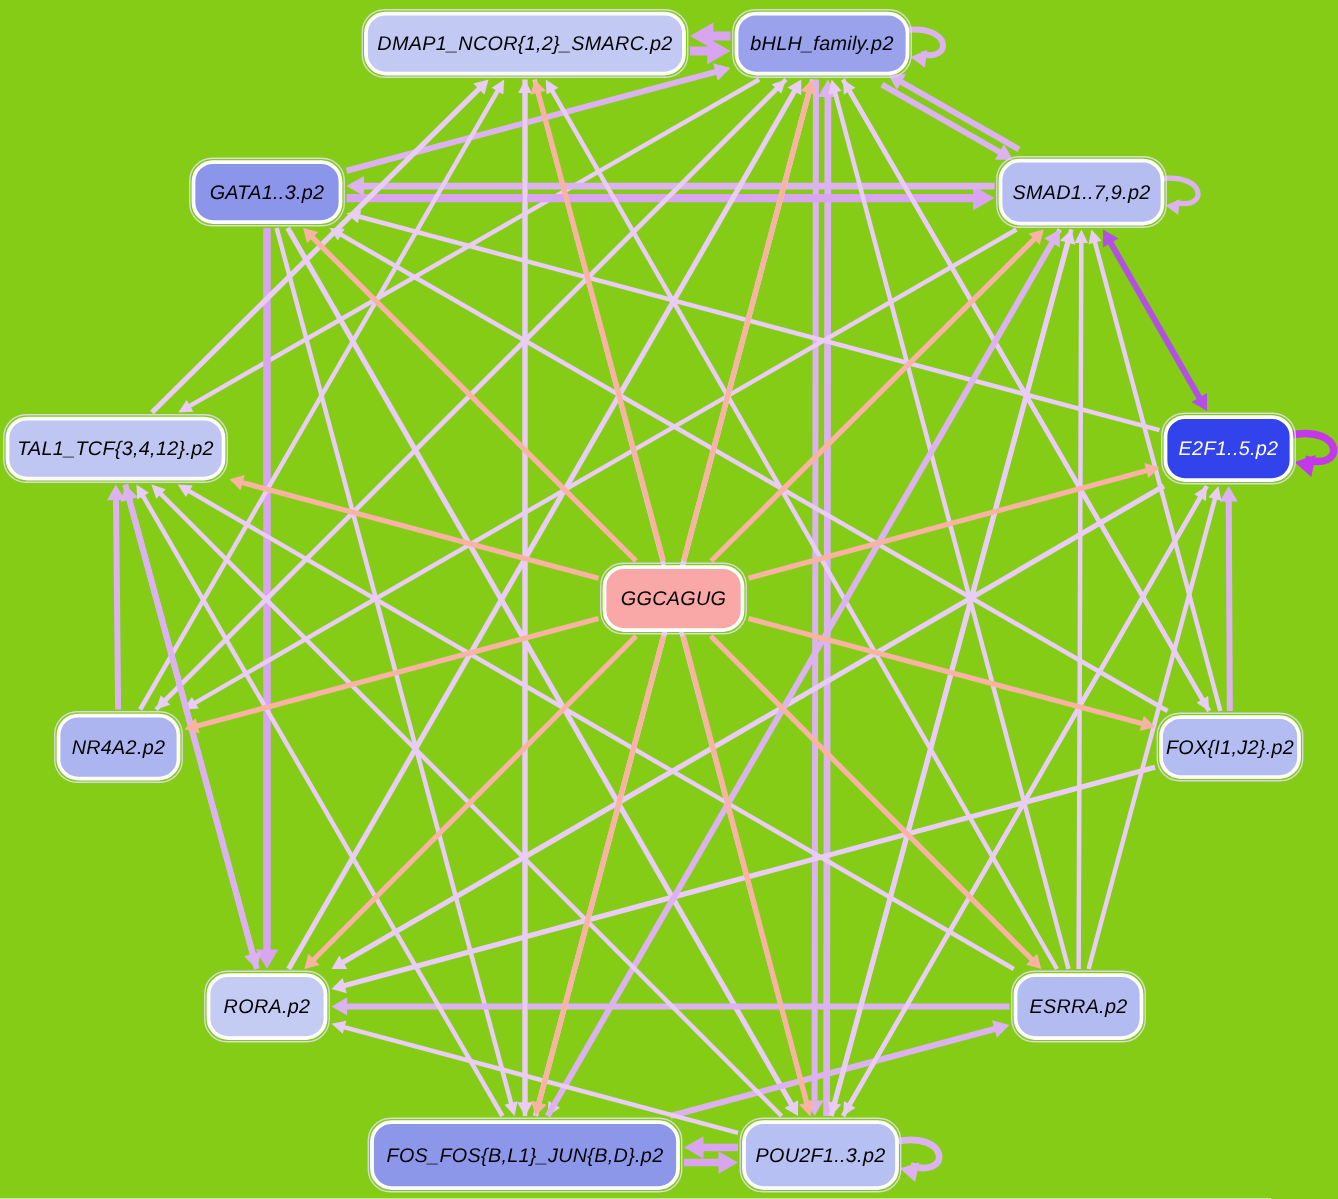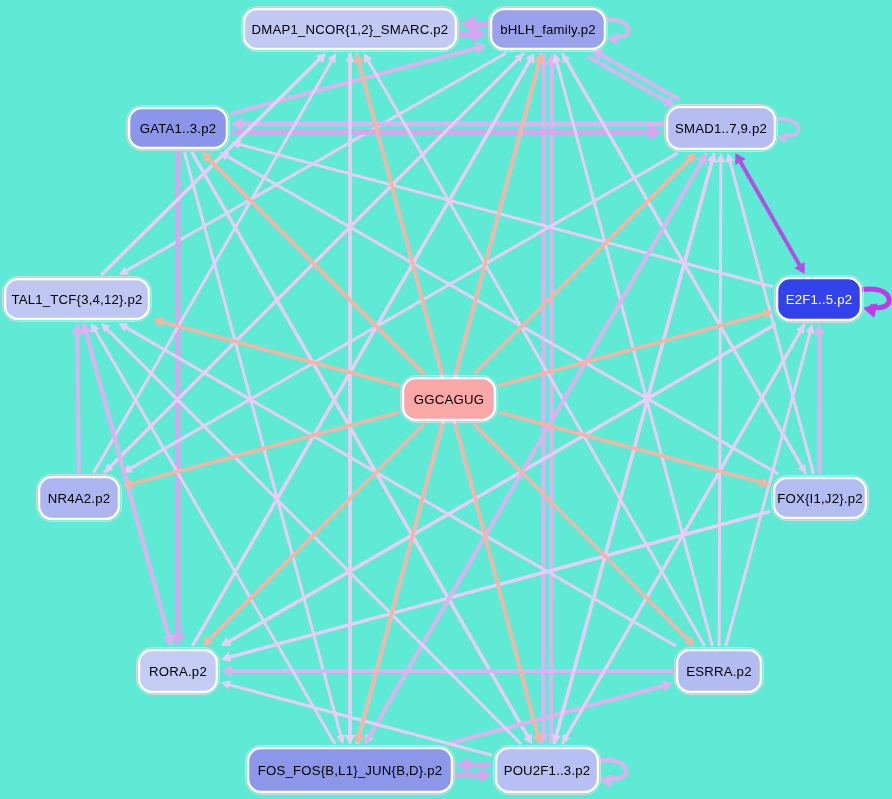--- a/index.html
+++ b/index.html
@@ -1,21 +1,22 @@
 <!DOCTYPE html>
 <html><head>
 <meta charset="utf-8">
 <style>
   html, body { margin: 0; padding: 0; background: #ffffff; }
   #stage {
     position: relative;
     width: 892px; height: 799px;
-    background: #5eead4;
+    background: #84cc16;
     font-family: "Liberation Sans", sans-serif;
     overflow: hidden;
+    font-style: italic;
   }
   svg { display: block; }
   text.node-label {
     font-family: "Liberation Sans", sans-serif;
     font-size: 13.2px;
     letter-spacing: 0.2px;
   }
 </style>
 </head>
 <body>

